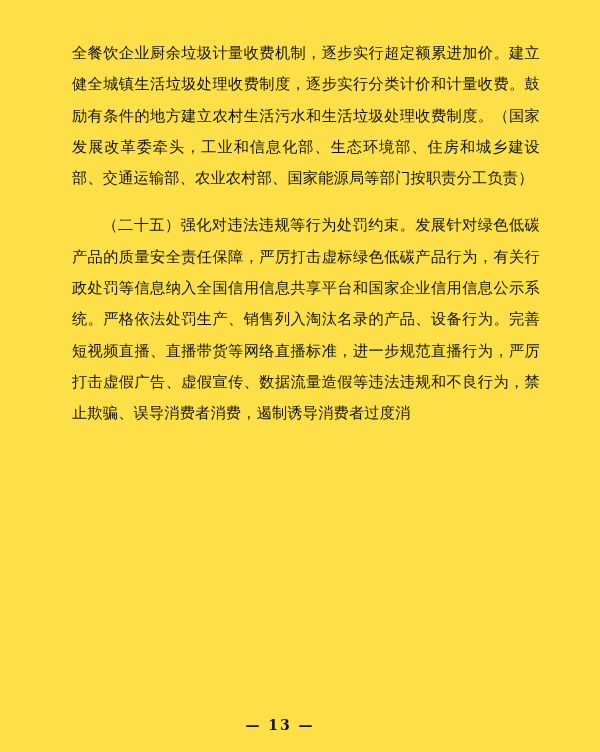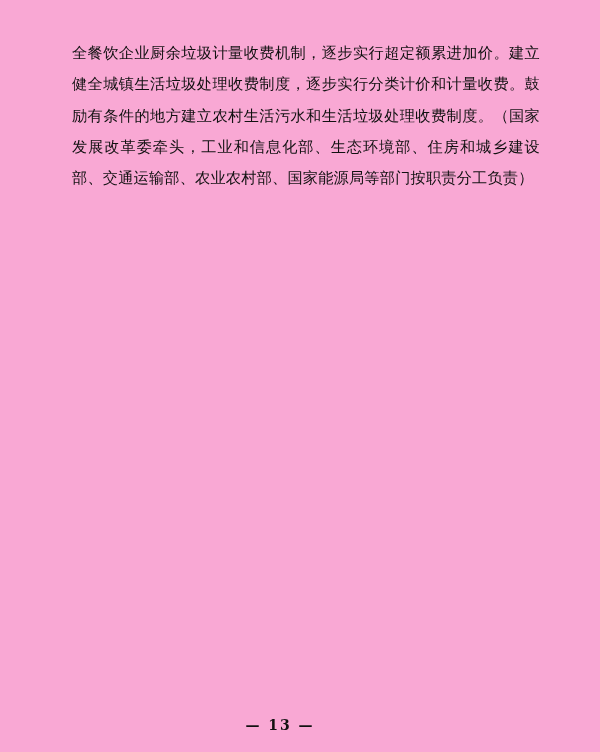--- a/index.html
+++ b/index.html
@@ -13,21 +13,21 @@
     font-family: "DejaVu Serif", "Liberation Serif", serif;
     color: #1a1a1a;
     overflow: hidden;
   }
   .page {
     position: relative;
     width: 600px;
     height: 752px;
     box-sizing: border-box;
     padding: 38px 60px 0 72px;
-    background: #f9a8d4;
+    background: #fde047;
   }
   .body-text {
     font-size: 15.2px;
     line-height: 31.3px;
     text-align: justify;
     text-justify: inter-ideograph;
     letter-spacing: 0.2px;
     color: #111;
   }
   .para {
@@ -63,20 +63,21 @@
 
   <div class="body-text">
 
     <p class="para noindent">全餐饮企业厨余垃圾计量收费机制，逐步实行超定额累进加价。建立健全城镇生活垃圾处理收费制度，逐步实行分类计价和计量收费。鼓励有条件的地方建立农村生活污水和生活垃圾处理收费制度。（国家发展改革委牵头，工业和信息化部、生态环境部、住房和城乡建设部、交通运输部、农业农村部、国家能源局等部门按职责分工负责）</p>
 
     <div class="gap"></div>
 
 
     <div class="gap"></div>
 
+    <p class="para">（二十五）强化对违法违规等行为处罚约束。发展针对绿色低碳产品的质量安全责任保障，严厉打击虚标绿色低碳产品行为，有关行政处罚等信息纳入全国信用信息共享平台和国家企业信用信息公示系统。严格依法处罚生产、销售列入淘汰名录的产品、设备行为。完善短视频直播、直播带货等网络直播标准，进一步规范直播行为，严厉打击虚假广告、虚假宣传、数据流量造假等违法违规和不良行为，禁止欺骗、误导消费者消费，遏制诱导消费者过度消</p>
 
   </div>
 
   <div class="footer">
     <span class="page-number">— 13 —</span>
   </div>
 
 </div>
 
 </body></html>

